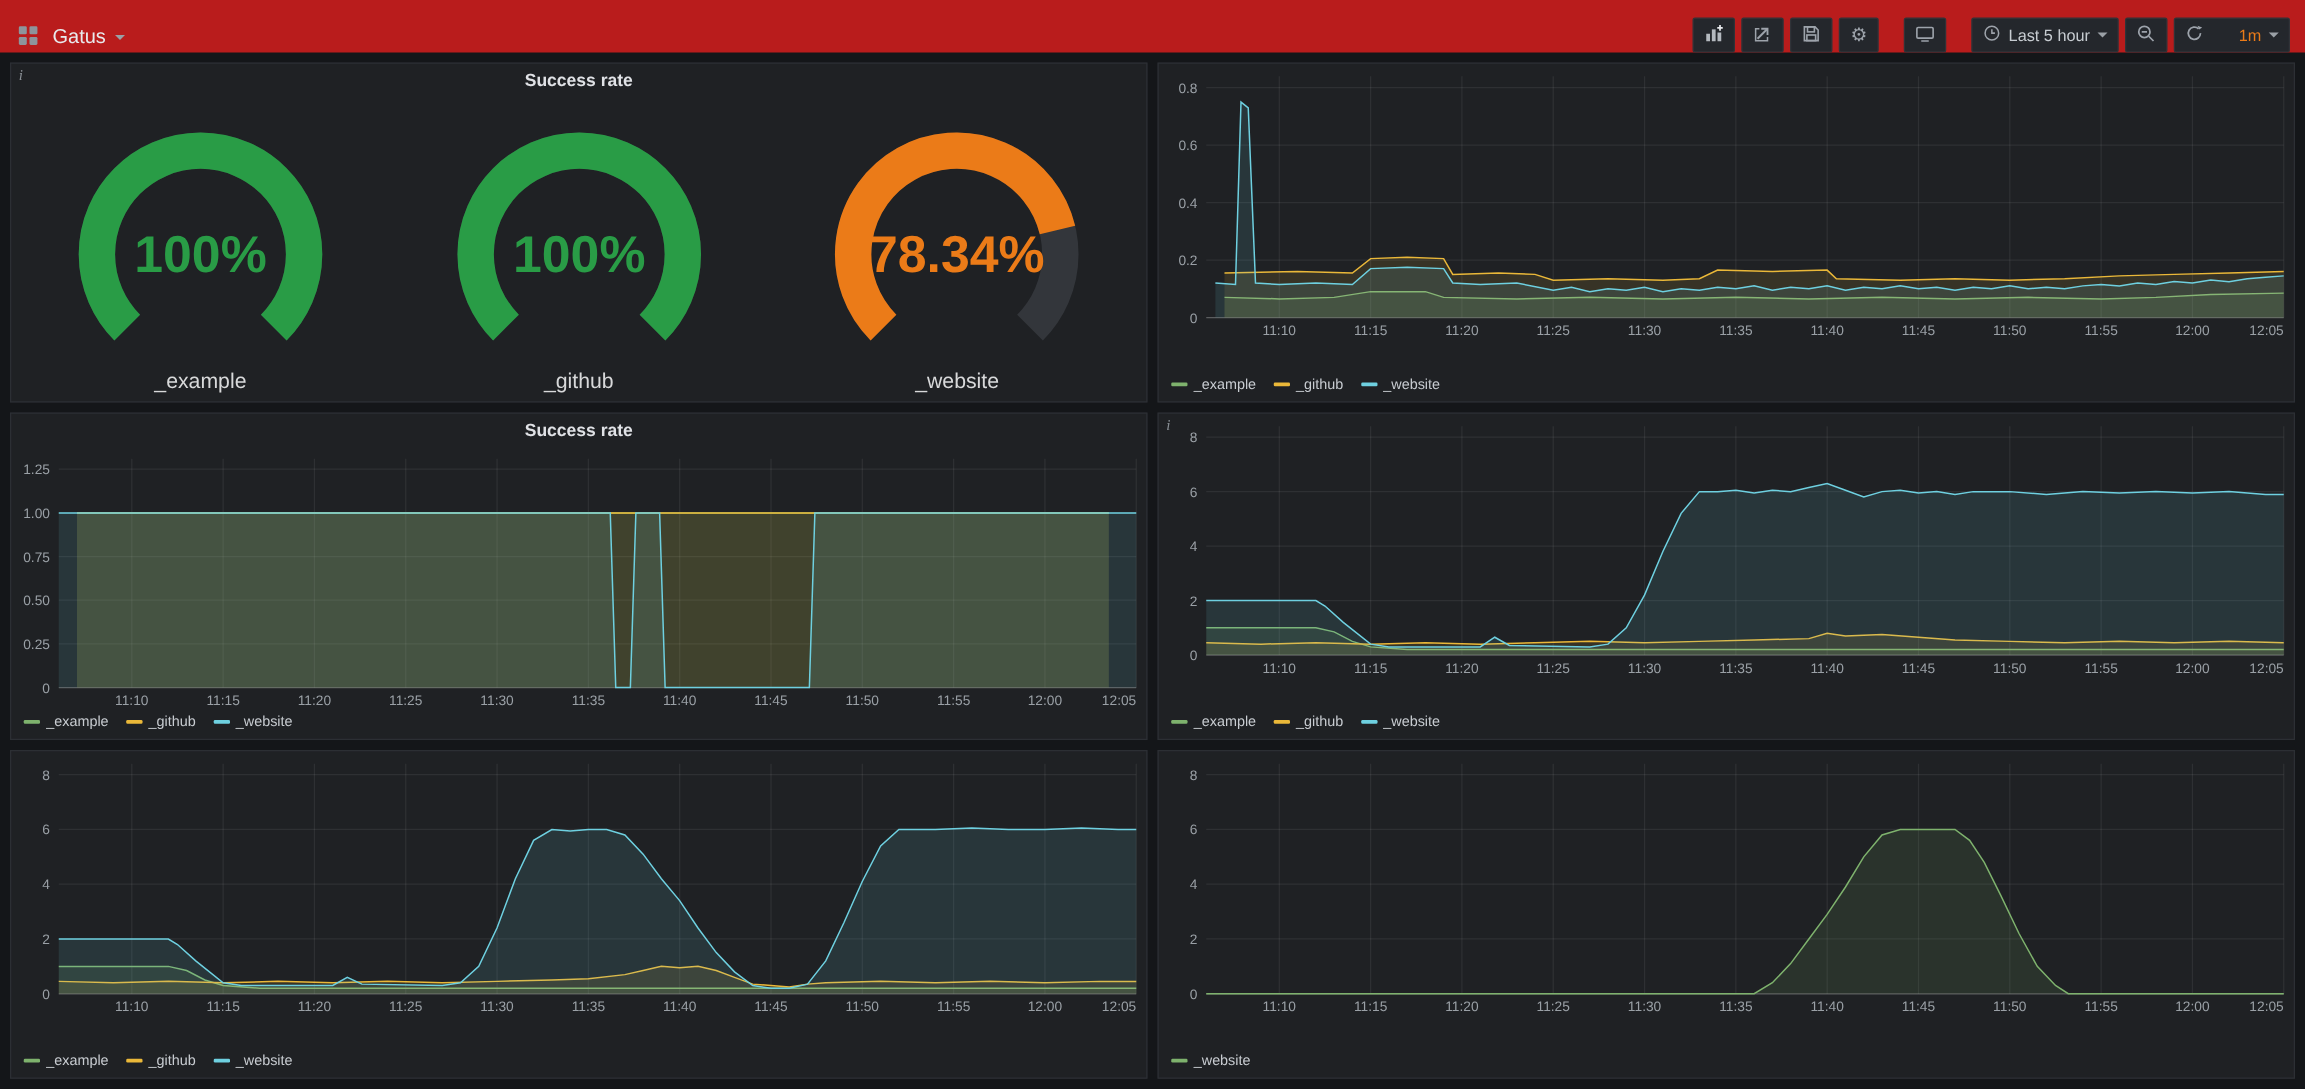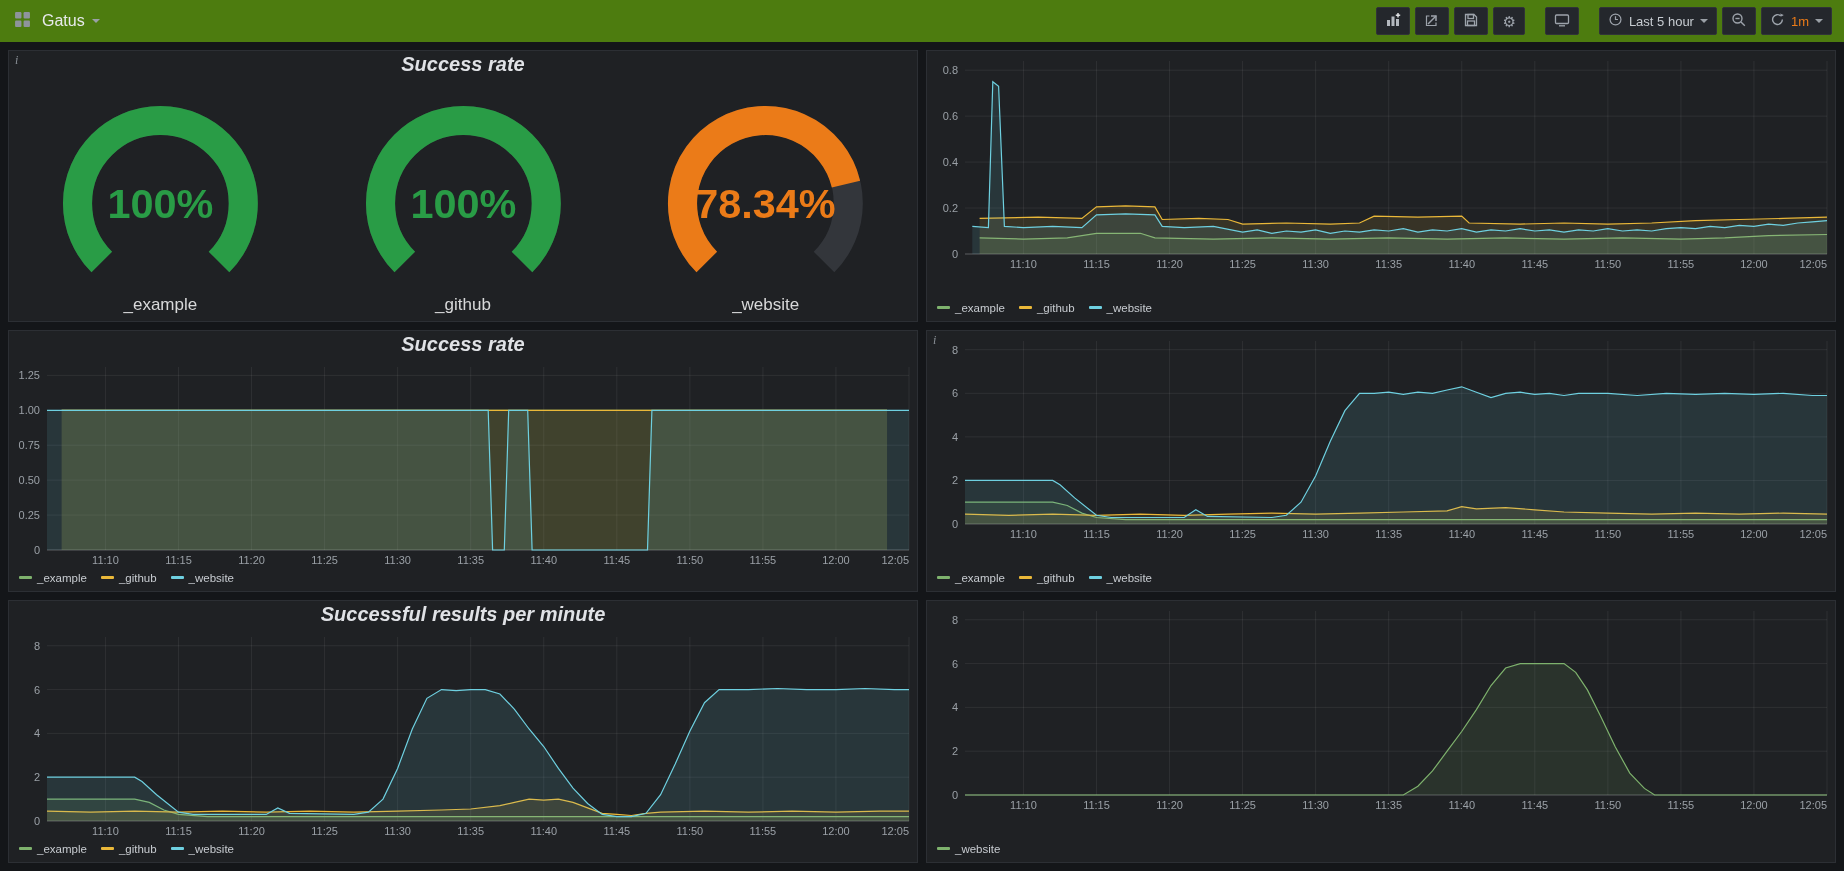--- a/index.html
+++ b/index.html
@@ -1,36 +1,36 @@
 <!DOCTYPE html>
 <html><head>
 <meta charset="utf-8">
 <style>
   * { box-sizing: border-box; }
   html,body { margin:0; padding:0; background:#141619; font-family:"Liberation Sans", sans-serif; color:#d8d9da; }
   .app { width:1844px; height:871px; display:flex; flex-direction:column; overflow:hidden; }
 
   
-  .navbar { height:42px; flex:0 0 42px; display:flex; align-items:center; padding:0 12px; gap:10px; background:#4d7c0f; }
+  .navbar { height:42px; flex:0 0 42px; display:flex; align-items:flex-end; padding:0 12px; gap:10px; background:#b91c1c; }
   .nav-left { display:flex; align-items:center; gap:9px; }
   .apps-btn { background:none; border:none; padding:2px; cursor:pointer; display:flex; }
   .dash-title { display:flex; align-items:center; gap:7px; cursor:pointer; }
   .dash-title span.t { font-size:16px; color:#e8eaed; }
   .caret { width:0; height:0; border-left:4px solid transparent; border-right:4px solid transparent; border-top:4px solid #9aa0a6; display:inline-block; }
   .nav-right { margin-left:auto; display:flex; align-items:center; gap:5px; }
   .nav-btn { height:28px; min-width:30px; display:flex; align-items:center; justify-content:center; gap:6px;
              background:#24272c; border:1px solid #303338; border-radius:2px; color:#c7ccd1; font-size:13px;
              padding:0 8px; cursor:pointer; font-family:"Liberation Sans",sans-serif; }
   .nav-sep { width:10px; }
-  .accent { color:#eb7b18; }
+  .accent { color:#eb7b18;margin-left:22px; }
 
   
   .grid { flex:1; display:grid; grid-template-columns:1fr 1fr; grid-template-rows:272px 262px 263px; gap:8px; padding:8px; }
   .panel { background:#1f2124; border:1px solid #2c2f34; position:relative; display:flex; flex-direction:column; min-height:0; }
-  .panel-title { height:26px; line-height:26px; text-align:center; font-size:20px; font-weight:700; color:#e0e2e6; flex:0 0 26px;font-style:italic; }
+  .panel-title { height:26px; line-height:26px; text-align:center; font-size:14px; font-weight:700; color:#e0e2e6; flex:0 0 26px; }
   .info-corner { position:absolute; top:2px; left:6px; font-size:12px; font-style:italic; font-family:"Liberation Serif",serif; color:#8a9096; cursor:pointer; }
 
   
   .gauges-row { flex:1; display:flex; align-items:stretch; padding-bottom:6px; min-height:0; }
   .gauge { flex:1; display:flex; flex-direction:column; align-items:center; justify-content:flex-end; min-width:0; }
   .gauge-svg { height:196px; display:block; }
   .gauge-value { font-size:37px; font-weight:700; font-family:"Liberation Sans",sans-serif; }
   .gauge-label { font-size:17px; color:#d8d9da; margin-top:2px; }
 
   
@@ -366,21 +366,20 @@
             <span>_github</span>
           </span>
           <span class="legend-item">
             <span class="legend-swatch" style="background: rgb(110, 208, 224);"></span>
             <span>_website</span>
           </span>
         </div>
     </section>
 
     <section class="panel">
-      <div class="panel-title">Successful results per minute</div>
       <div class="chart-box">
           <svg width="908" height="213">
             <line x1="38" y1="194" x2="900" y2="194" stroke="rgba(255,255,255,0.07)"></line>
             <text x="31" y="198" text-anchor="end" class="tick">0</text>
             <line x1="38" y1="150.1904761904762" x2="900" y2="150.1904761904762" stroke="rgba(255,255,255,0.07)"></line>
             <text x="31" y="154.1904761904762" text-anchor="end" class="tick">2</text>
             <line x1="38" y1="106.38095238095238" x2="900" y2="106.38095238095238" stroke="rgba(255,255,255,0.07)"></line>
             <text x="31" y="110.38095238095238" text-anchor="end" class="tick">4</text>
             <line x1="38" y1="62.571428571428555" x2="900" y2="62.571428571428555" stroke="rgba(255,255,255,0.07)"></line>
             <text x="31" y="66.57142857142856" text-anchor="end" class="tick">6</text>

